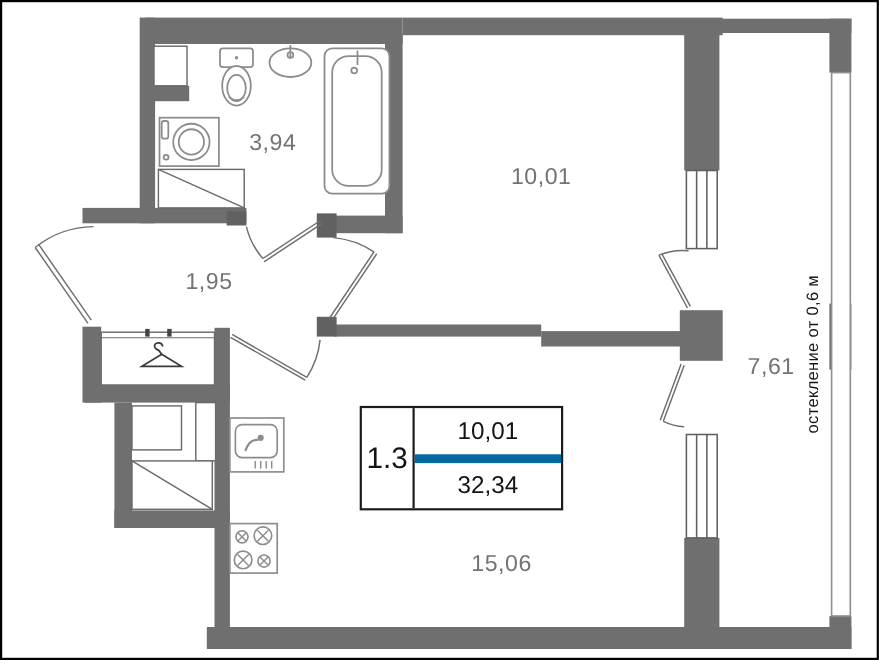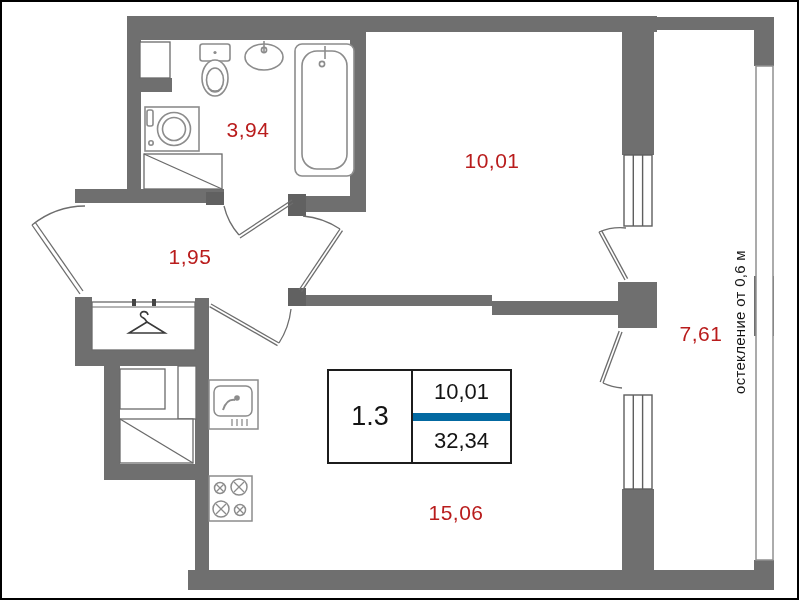--- a/index.html
+++ b/index.html
@@ -4,33 +4,33 @@
 <style>
   html,body{margin:0;padding:0;background:#fff;}
   .frame{
     position:relative;width:799px;height:600px;box-sizing:border-box;
     border:2px solid #000;background:#fff;overflow:hidden;
     font-family:"Liberation Sans",sans-serif;
   }
   .plan-svg{position:absolute;left:0;top:0;}
   .room-label{
     position:absolute;transform:translate(-50%,-50%);
-    font-size:21px;color:#b91c1c;white-space:nowrap;letter-spacing:.5px;
+    font-size:21px;color:#737373;white-space:nowrap;letter-spacing:.5px;
   }
   .balcony-note{
     position:absolute;left:631px;top:308px;width:220px;height:24px;
     transform:rotate(-90deg);text-align:center;
     font-size:15px;color:#141414;white-space:nowrap;letter-spacing:.3px;
   }
   .info-table{
     position:absolute;left:325px;top:367px;width:185px;height:95px;
     box-sizing:border-box;border:2px solid #1c1c1c;display:flex;background:#fff;
   }
   .info-table .cell-unit{
-    width:84px;box-sizing:border-box;border-right:2px solid #1c1c1c;
+    width:48px;box-sizing:border-box;border-right:2px solid #1c1c1c;
     display:flex;align-items:center;justify-content:center;
     font-size:27px;color:#141414;
   }
   .info-table .rows{flex:1;display:flex;flex-direction:column;}
   .info-table .row{
     flex:1;display:flex;align-items:center;justify-content:center;
     font-size:22px;color:#141414;box-sizing:border-box;
   }
   .info-table .row + .row{border-top:8px solid #0369a1;}
 </style>

